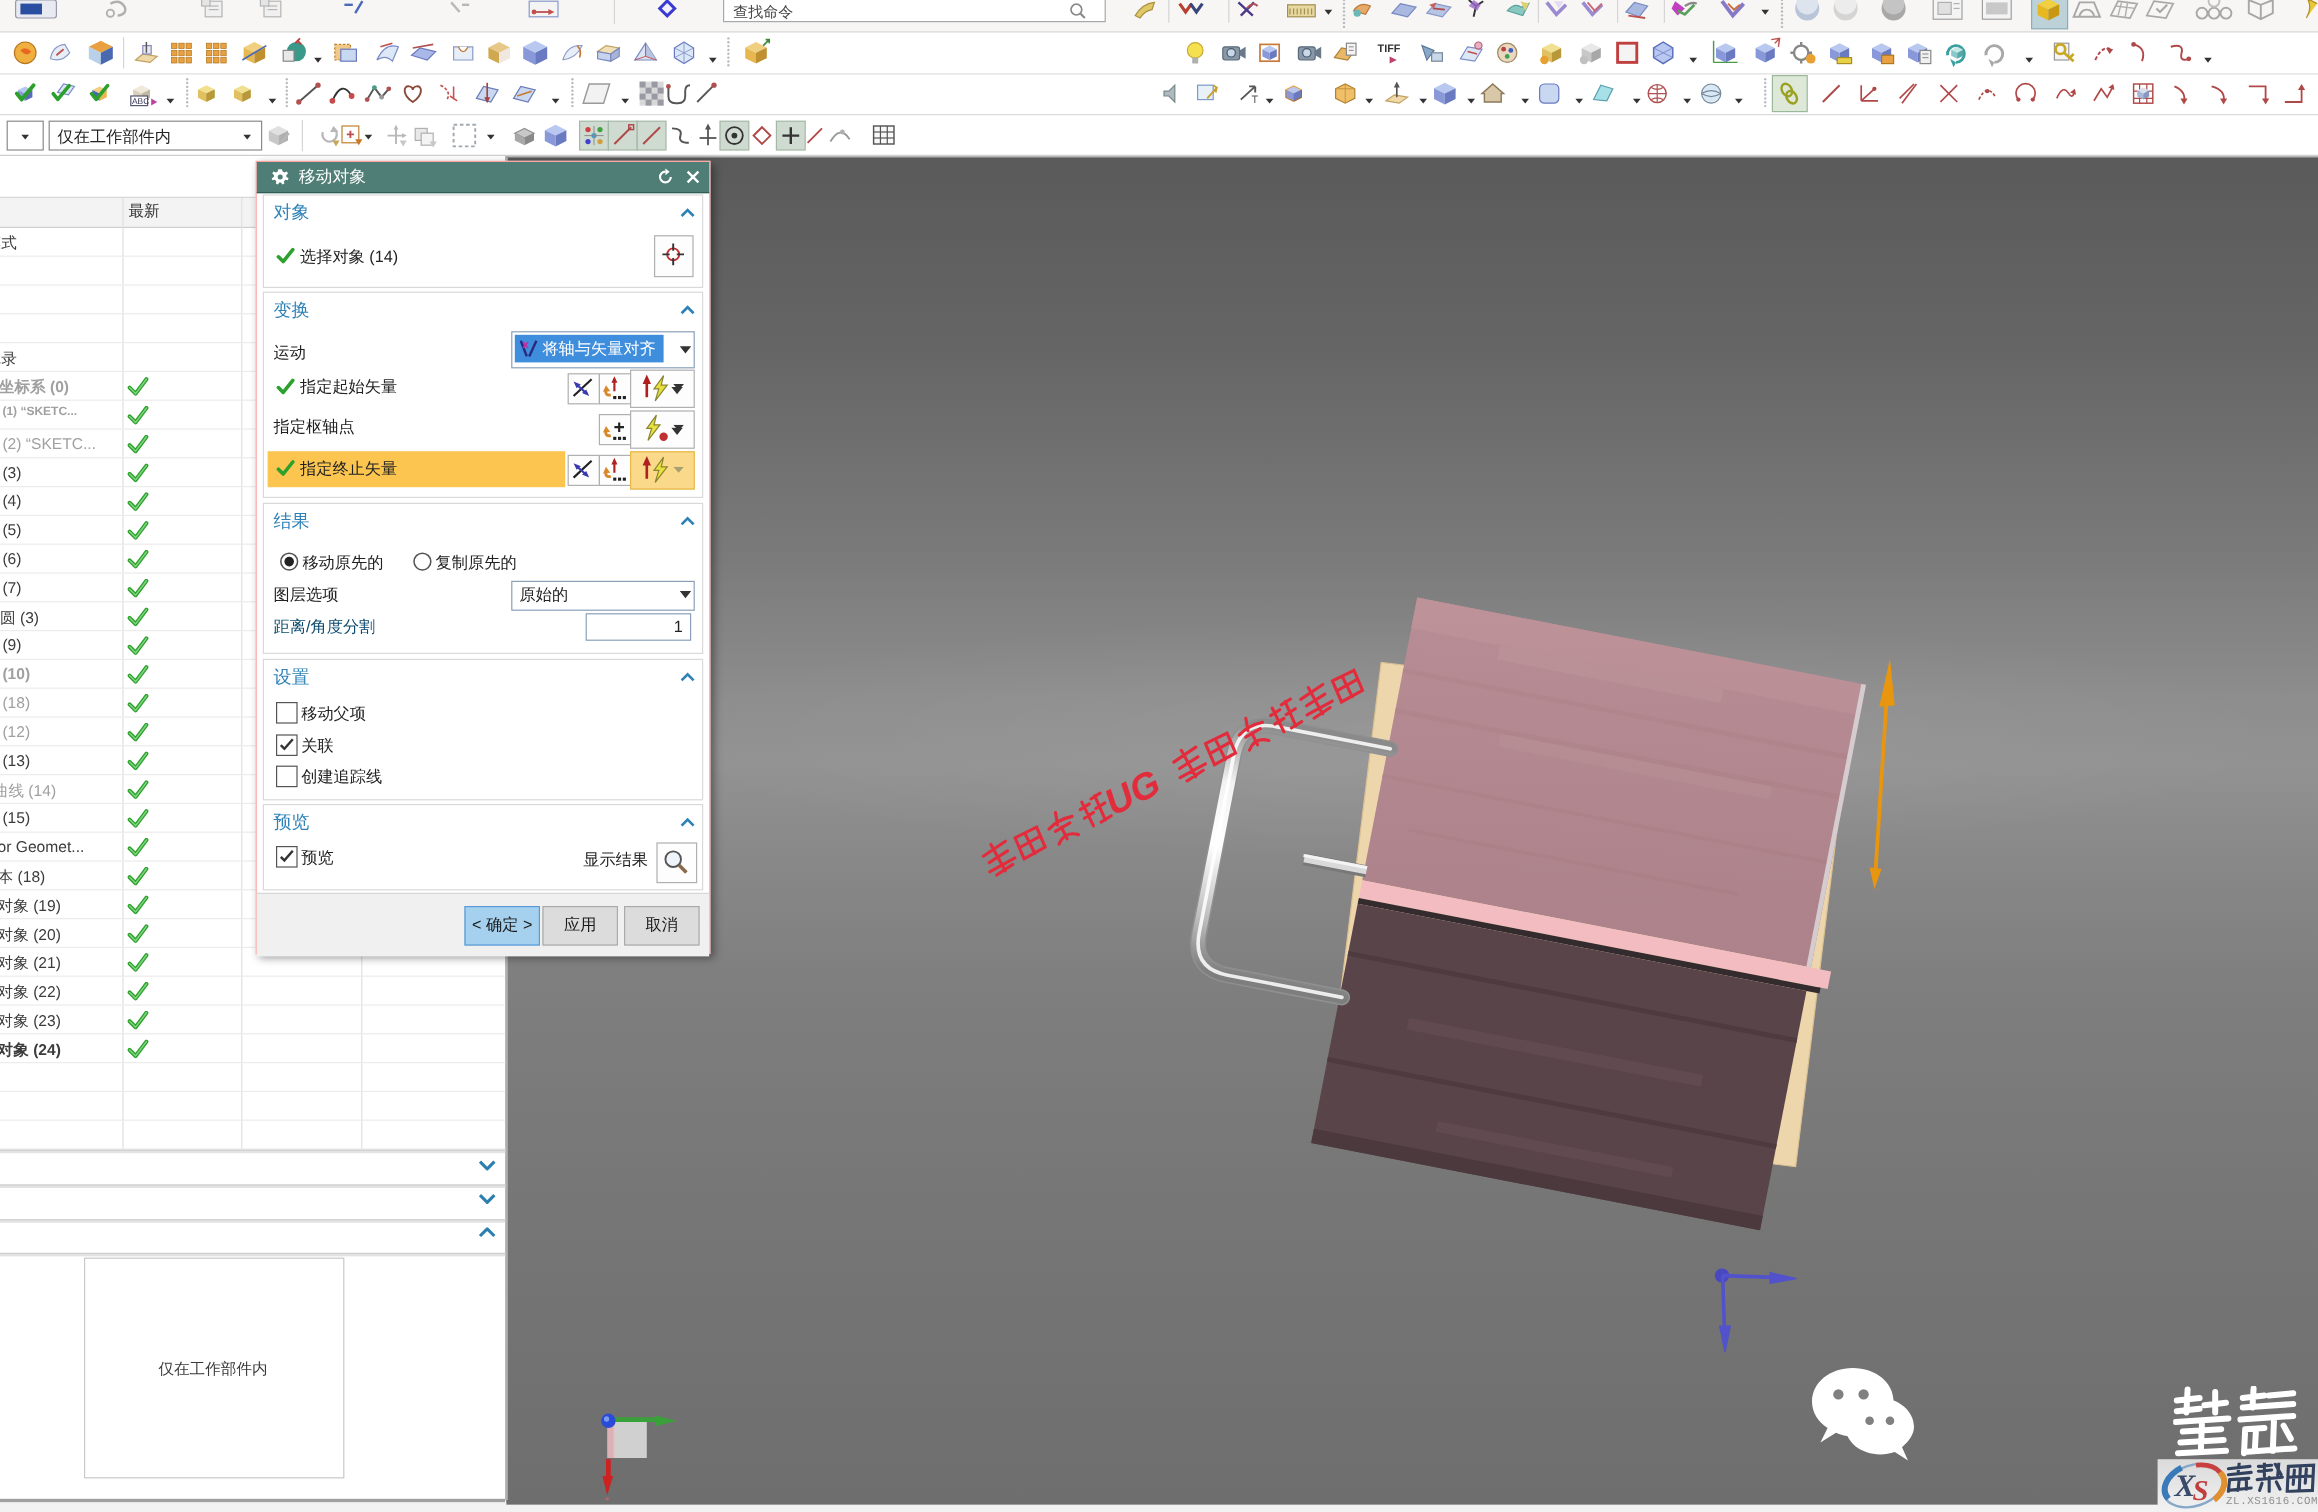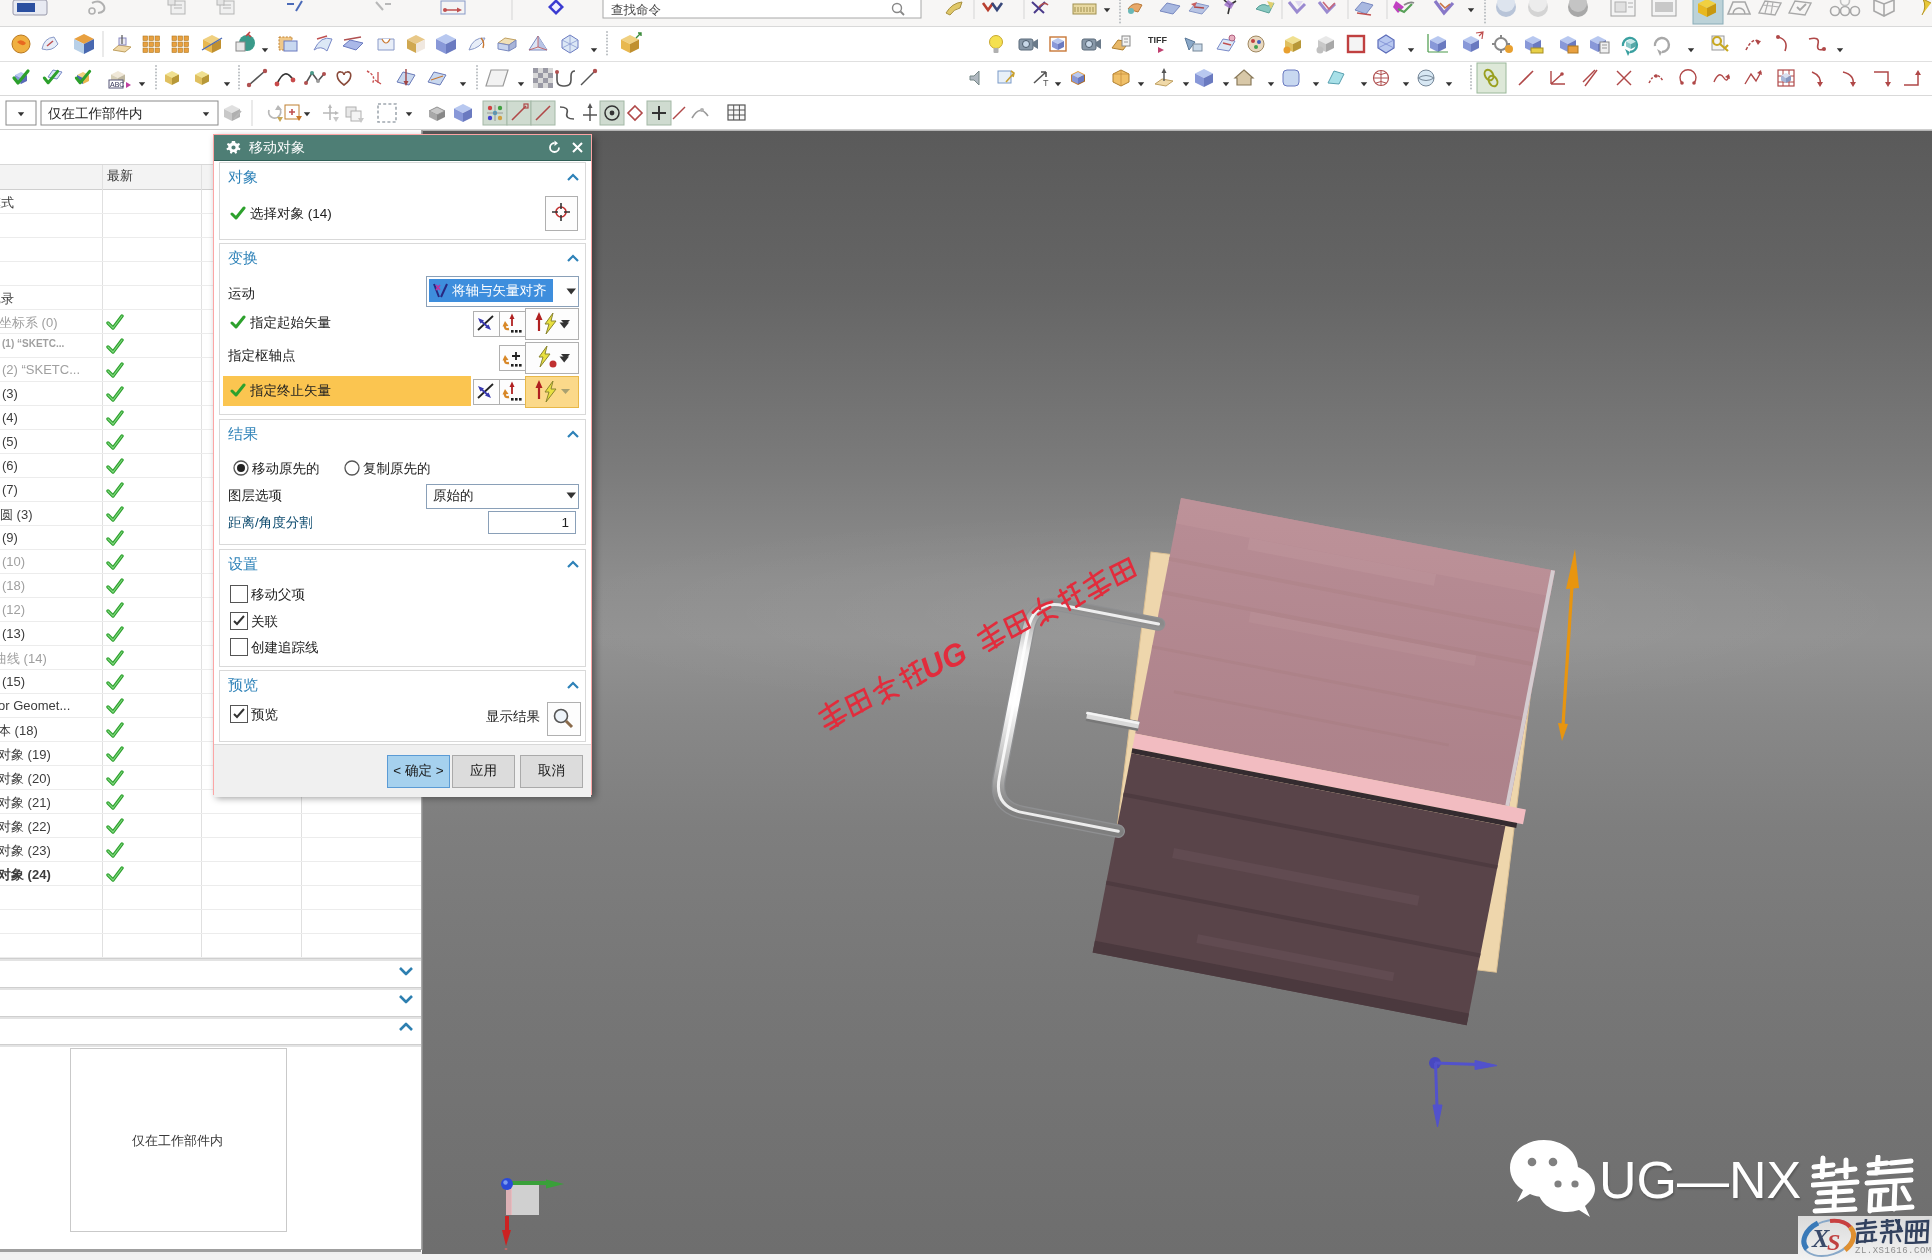--- a/index.html
+++ b/index.html
@@ -860,21 +860,21 @@
 <div style="position:absolute;left:201px;top:165px;width:1px;height:793px;background:#e0e0e0"></div>
 <div style="position:absolute;left:301px;top:165px;width:1px;height:793px;background:#e0e0e0"></div>
 <div style="position:absolute;left:0;top:213px;width:421px;height:1px;background:#ececec"></div>
 <div style="position:absolute;left:-12px;top:194px;font-size:13px;color:#3c3c3c;font-weight:normal;white-space:nowrap">模式</div>
 <div style="position:absolute;left:0;top:237px;width:421px;height:1px;background:#ececec"></div>
 <div style="position:absolute;left:0;top:261px;width:421px;height:1px;background:#ececec"></div>
 <div style="position:absolute;left:0;top:285px;width:421px;height:1px;background:#ececec"></div>
 <div style="position:absolute;left:0;top:309px;width:421px;height:1px;background:#ececec"></div>
 <div style="position:absolute;left:-12px;top:290px;font-size:13px;color:#3c3c3c;font-weight:normal;white-space:nowrap">记录</div>
 <div style="position:absolute;left:0;top:333px;width:421px;height:1px;background:#ececec"></div>
-<div style="position:absolute;left:-1px;top:314px;font-size:13px;color:#a0a0a0;font-weight:normal;white-space:nowrap">坐标系 (0)</div>
+<div style="position:absolute;left:-1px;top:314px;font-size:13px;color:#a0a0a0;font-weight:bold;white-space:nowrap">坐标系 (0)</div>
 <svg style="position:absolute;left:106px;top:314px" width="18" height="17">
     <path d="M2,9 L7,14 L16,2" fill="none" stroke="#2da12d" stroke-width="3.4" stroke-linecap="round" stroke-linejoin="round"></path>
     <path d="M2,9 L7,14 L16,2" fill="none" stroke="#7fd67f" stroke-width="1.2" stroke-linecap="round"></path>
   </svg>
 <div style="position:absolute;left:0;top:357px;width:421px;height:1px;background:#ececec"></div>
 <div style="position:absolute;left:2px;top:338px;font-size:10px;color:#a0a0a0;font-weight:bold;white-space:nowrap">(1) “SKETC...</div>
 <svg style="position:absolute;left:106px;top:338px" width="18" height="17">
     <path d="M2,9 L7,14 L16,2" fill="none" stroke="#2da12d" stroke-width="3.4" stroke-linecap="round" stroke-linejoin="round"></path>
     <path d="M2,9 L7,14 L16,2" fill="none" stroke="#7fd67f" stroke-width="1.2" stroke-linecap="round"></path>
   </svg>
@@ -920,21 +920,21 @@
     <path d="M2,9 L7,14 L16,2" fill="none" stroke="#2da12d" stroke-width="3.4" stroke-linecap="round" stroke-linejoin="round"></path>
     <path d="M2,9 L7,14 L16,2" fill="none" stroke="#7fd67f" stroke-width="1.2" stroke-linecap="round"></path>
   </svg>
 <div style="position:absolute;left:0;top:549px;width:421px;height:1px;background:#ececec"></div>
 <div style="position:absolute;left:2px;top:530px;font-size:13px;color:#3c3c3c;font-weight:normal;white-space:nowrap">(9)</div>
 <svg style="position:absolute;left:106px;top:530px" width="18" height="17">
     <path d="M2,9 L7,14 L16,2" fill="none" stroke="#2da12d" stroke-width="3.4" stroke-linecap="round" stroke-linejoin="round"></path>
     <path d="M2,9 L7,14 L16,2" fill="none" stroke="#7fd67f" stroke-width="1.2" stroke-linecap="round"></path>
   </svg>
 <div style="position:absolute;left:0;top:573px;width:421px;height:1px;background:#ececec"></div>
-<div style="position:absolute;left:2px;top:554px;font-size:13px;color:#a0a0a0;font-weight:normal;white-space:nowrap">(10)</div>
+<div style="position:absolute;left:2px;top:554px;font-size:13px;color:#a0a0a0;font-weight:bold;white-space:nowrap">(10)</div>
 <svg style="position:absolute;left:106px;top:554px" width="18" height="17">
     <path d="M2,9 L7,14 L16,2" fill="none" stroke="#2da12d" stroke-width="3.4" stroke-linecap="round" stroke-linejoin="round"></path>
     <path d="M2,9 L7,14 L16,2" fill="none" stroke="#7fd67f" stroke-width="1.2" stroke-linecap="round"></path>
   </svg>
 <div style="position:absolute;left:0;top:597px;width:421px;height:1px;background:#ececec"></div>
 <div style="position:absolute;left:2px;top:578px;font-size:13px;color:#a0a0a0;font-weight:normal;white-space:nowrap">(18)</div>
 <svg style="position:absolute;left:106px;top:578px" width="18" height="17">
     <path d="M2,9 L7,14 L16,2" fill="none" stroke="#2da12d" stroke-width="3.4" stroke-linecap="round" stroke-linejoin="round"></path>
     <path d="M2,9 L7,14 L16,2" fill="none" stroke="#7fd67f" stroke-width="1.2" stroke-linecap="round"></path>
   </svg>
@@ -1132,21 +1132,20 @@
         </g>
         <g transform="translate(295.0,0)">
           <path d="M2,6 L24,3 M4,13 L22,11 M1,20 L25,19 M12,0 L13,25 M5,25 L21,23"></path>
         </g>
         <g transform="translate(324.5,0)">
           <path d="M3,4 L23,4 L22,22 L2,23 Z M3,13 L22,12 M12,4 L12,23"></path>
         </g>
         <text x="116" y="24" transform="skewX(-8)" font-size="31" font-weight="bold" fill="#e22c3c" stroke="none" font-family="Liberation Sans">UG</text>
       </g>
     </svg>
-    <div style="position:absolute;left:1176px;top:1019px;font-size:52px;color:#ffffff;white-space:nowrap;text-shadow:1px 2px 2px rgba(0,0,0,0.22)">UG—NX</div>
     <svg width="120" height="60" viewBox="0 0 120 60" style="position:absolute;left:1388px;top:1024px">
       <g stroke="#ffffff" fill="none" stroke-width="5" stroke-linecap="round">
         <path d="M3,12 L22,10 M12,3 L11,22 M3,21 L22,19 M26,16 L44,14 M35,5 L35,22 M2,30 L46,27 M8,38 L40,36 M6,47 L42,45 M4,56 L44,54 M24,30 L23,55"></path>
         <path d="M58,10 L76,8 M67,2 L66,18 M80,8 L100,6 M58,18 L100,15 M56,28 L100,25 M60,36 L76,35 M60,36 L59,56 M69,36 L68,54 M59,55 L101,52 M84,28 L83,54 M92,33 L98,44"></path>
       </g>
     </svg>
   </div>
 <div style="position:absolute;left:213px;top:134px;width:377px;height:659px;background:#fff;box-shadow:3px 3px 7px rgba(0,0,0,0.4);border:1px solid #fca5a5">
     <div style="position:absolute;left:0;top:0;width:100%;height:25px;background:#4e7e75;border-bottom:1px solid #2f5e55">
       <svg style="position:absolute;left:11px;top:4px" width="17" height="17" viewBox="0 0 17 17">

